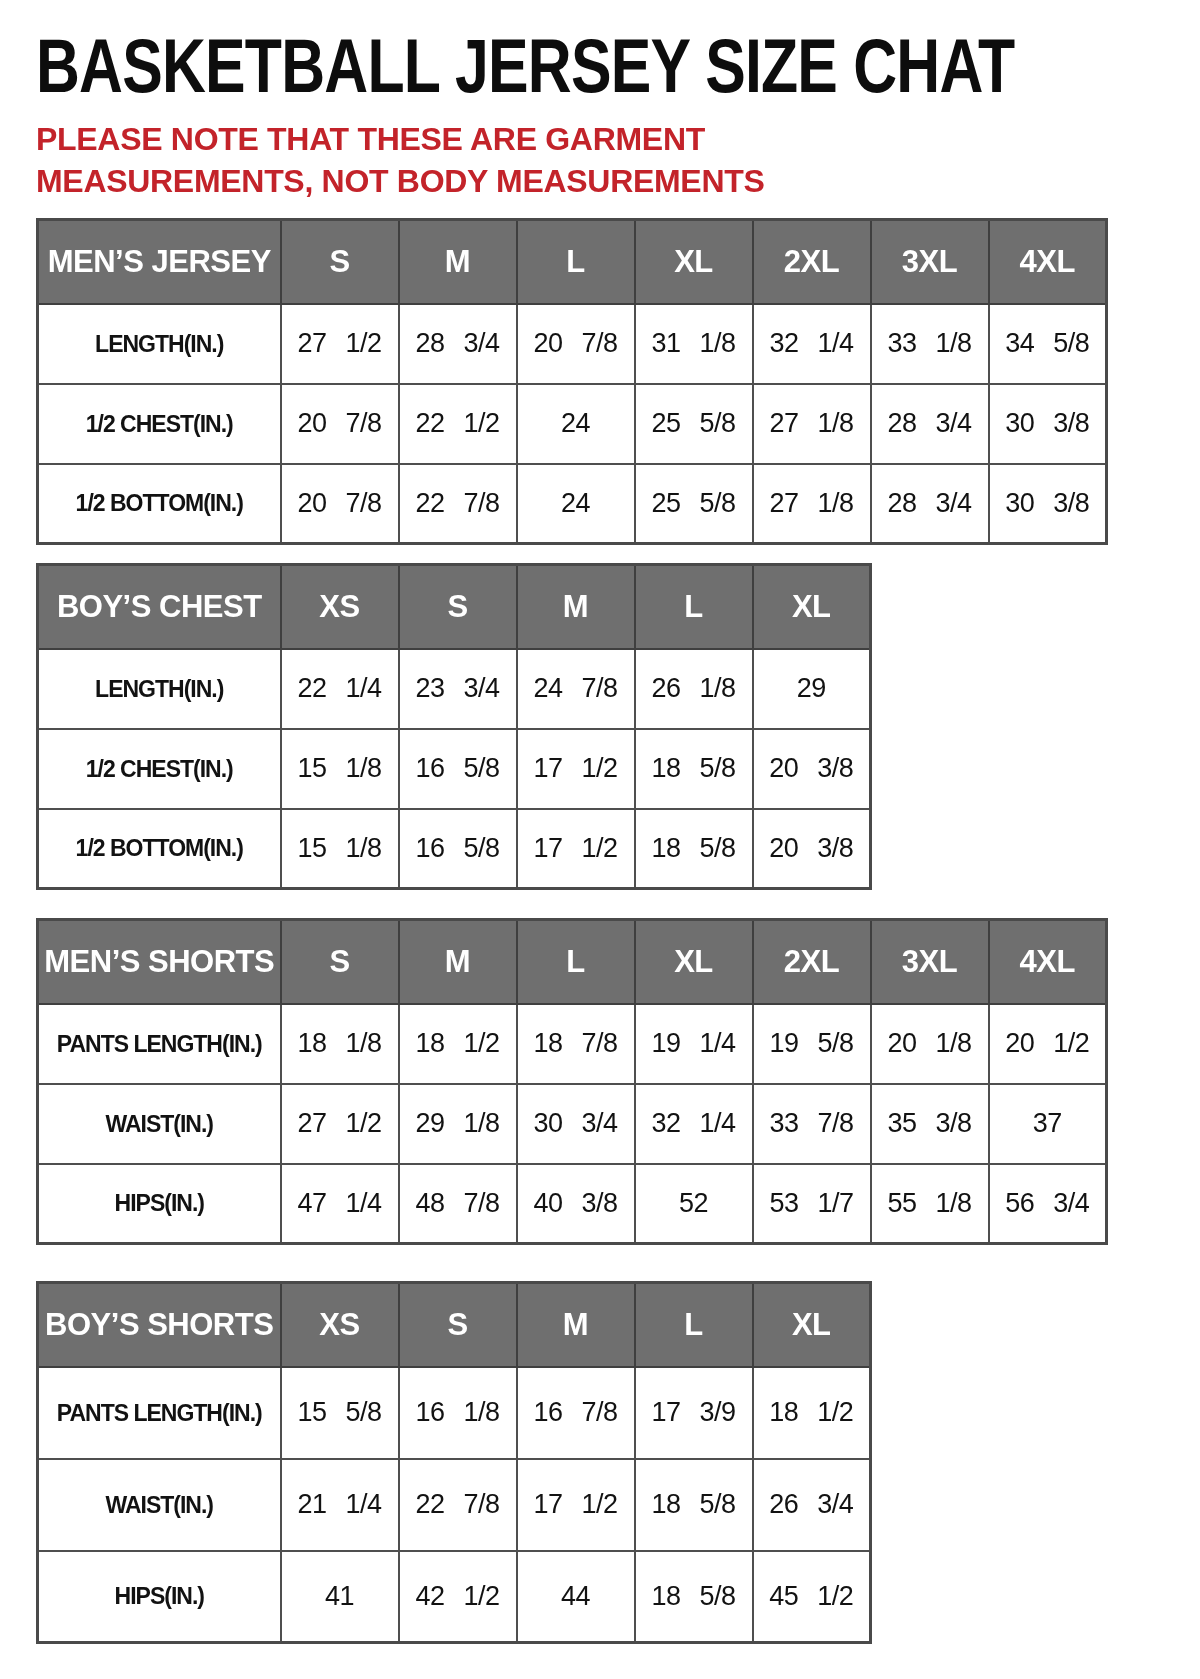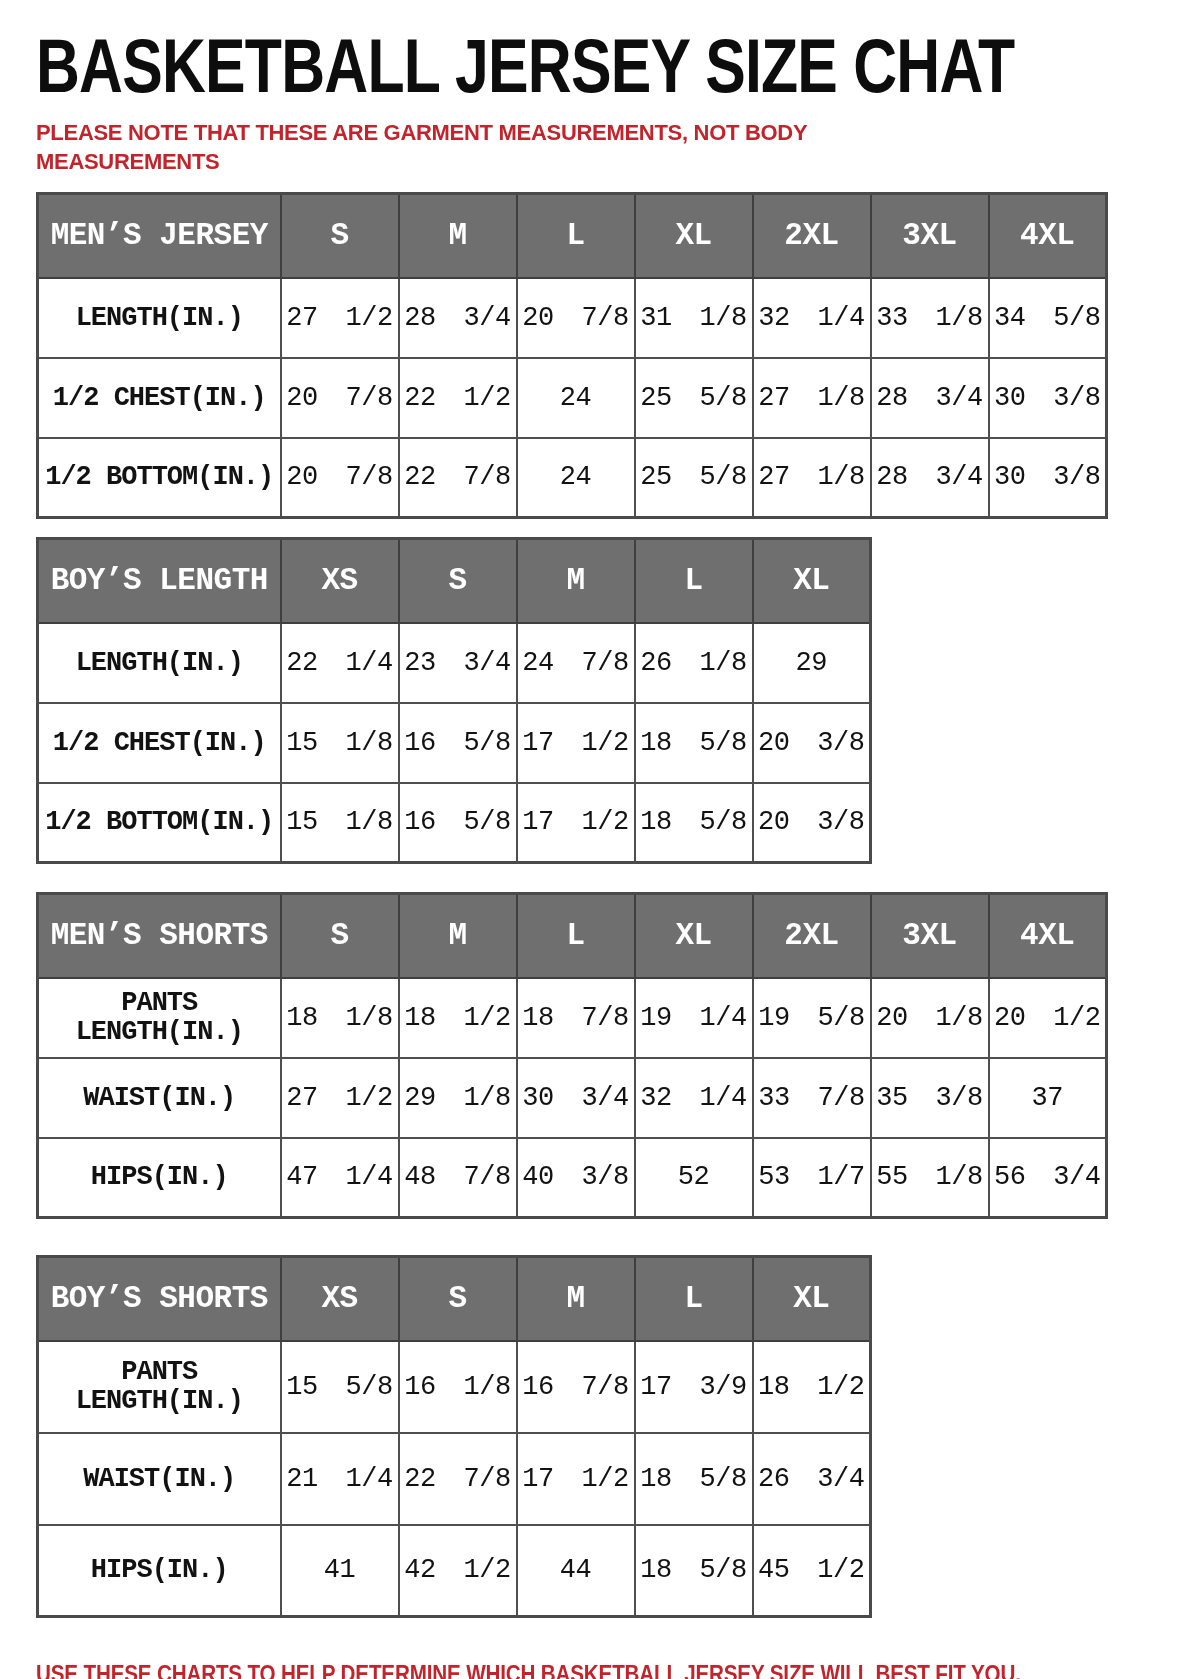--- a/index.html
+++ b/index.html
@@ -25,28 +25,28 @@
     color: var(--title-color);
     letter-spacing: -1px;
     white-space: nowrap;
     transform: scaleX(0.80);
     transform-origin: left center;
     margin-top: 6px;
   }
   .note {
     margin-top: 10px;
     max-width: 800px;
-    font-size: 22px;
+    font-size: 32px;
     font-weight: 700;
     color: var(--accent-red);
     letter-spacing: -0.3px;
     line-height: 1.3;
   }
 
-  .tables { margin-top: 16px; font-family: Liberation Mono, monospace; }
+  .tables { margin-top: 16px; }
   table.size-table {
     border-collapse: collapse;
     table-layout: fixed;
     border: 3px solid var(--border-color);
     margin-bottom: 0;
   }
   .gap-a { height: 18px; }
   .gap-b { height: 28px; }
   .gap-c { height: 36px; }
 
@@ -67,21 +67,21 @@
     border: 2px solid #4f4f4f;
     text-align: center;
     vertical-align: middle;
     color: #121212;
     background: #ffffff;
     height: 80px;
   }
   table.boys-shorts td { height: 92px; }
   td.row-label {
     font-weight: 700;
-    font-size: 27px;
+    font-size: 23px;
     letter-spacing: -1px;
     line-height: 1.05;
     padding: 0 4px;
   }
   td.value-cell {
     font-size: 27px;
     font-weight: 400;
     word-spacing: 0.45em;
     letter-spacing: -0.5px;
   }
@@ -167,21 +167,21 @@
         <colgroup>
           <col class="label-col">
           <col class="data-col">
           <col class="data-col">
           <col class="data-col">
           <col class="data-col">
           <col class="data-col">
         </colgroup>
         <thead>
           <tr>
-            <th>BOY’S LENGTH</th>
+            <th>BOY’S CHEST</th>
             <th>XS</th>
             <th>S</th>
             <th>M</th>
             <th>L</th>
             <th>XL</th>
           </tr>
         </thead>
         <tbody>
           <tr>
             <td class="row-label">LENGTH(IN.)</td>

